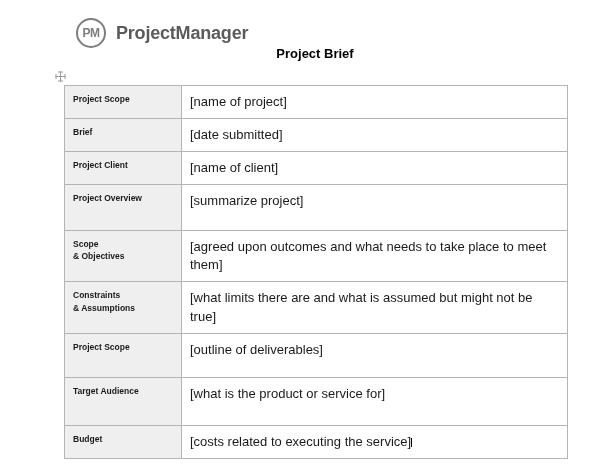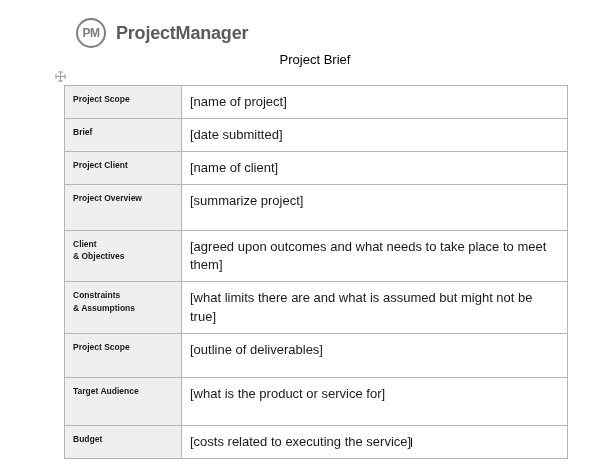--- a/index.html
+++ b/index.html
@@ -47,24 +47,24 @@
     font-weight: bold;
     color: #5b5b5b;
     letter-spacing: -0.2px;
   }
 
   
   .doc-title {
     position: absolute;
     left: 0;
     right: 0;
-    top: 52px;
+    top: 46px;
     text-align: center;
     font-size: 13px;
-    font-weight: normal;
+    font-weight: bold;
     color: #000;
   }
   .doc-title-inner {
     display: inline-block;
     padding-left: 30px;
   }
 
   
   .table-handle {
     position: absolute;
@@ -165,21 +165,21 @@
 
     <tr style="height:46px;">
       <td class="label">
         <span class="label-line">Project Overview</span>
       </td>
       <td class="value">[summarize project]</td>
     </tr>
 
     <tr style="height:46px;">
       <td class="label">
-        <span class="label-line">Client</span>
+        <span class="label-line">Scope</span>
         <span class="label-line">&amp; Objectives</span>
       </td>
       <td class="value">[agreed upon outcomes and what needs to take place to meet them]</td>
     </tr>
 
     <tr style="height:46px;">
       <td class="label">
         <span class="label-line">Constraints</span>
         <span class="label-line">&amp; Assumptions</span>
       </td>

